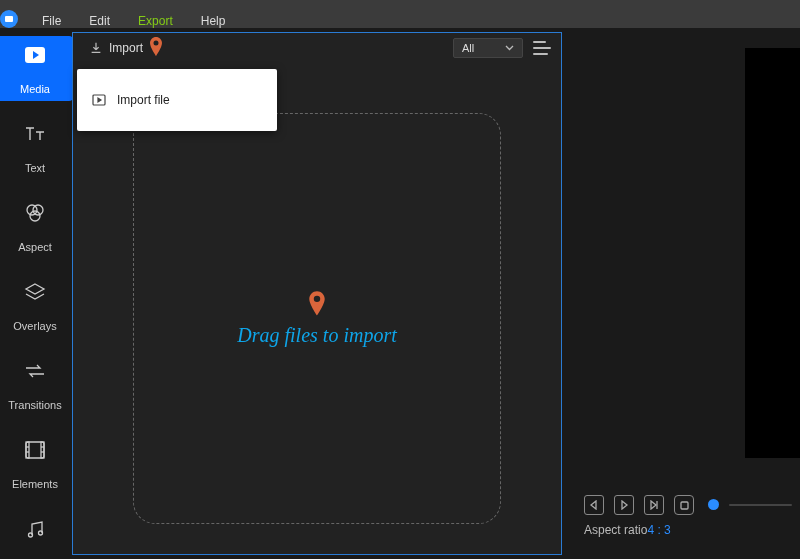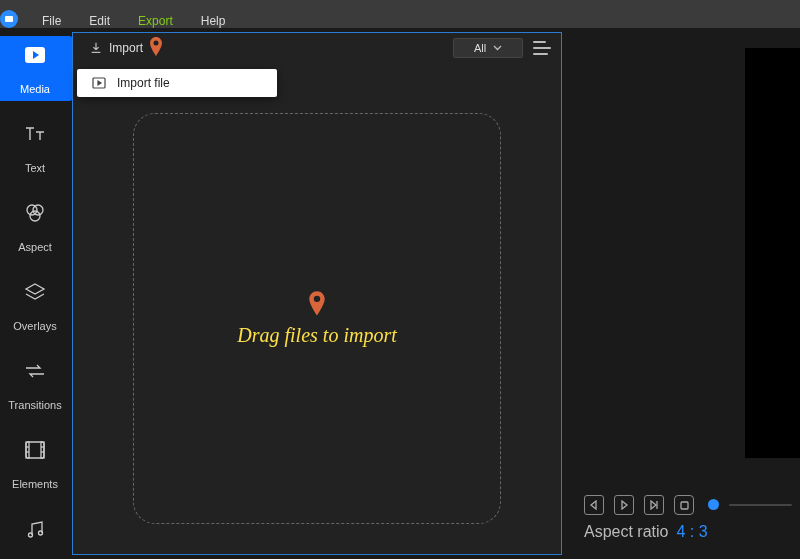--- a/index.html
+++ b/index.html
@@ -13,42 +13,42 @@
   .sidebar { width:70px; background:#1a1a1a; display:flex; flex-direction:column; align-items:center; padding-top:8px; gap:14px; }
   .side-item { width:76px; display:flex; flex-direction:column; align-items:center; gap:16px; color:#ccc; font-size:11px; padding:7px 0 6px; border-radius:4px; cursor:pointer; }
   .side-item.active { background:#0a6cff; color:#fff; }
   .side-item .ic { width:24px; height:24px; display:flex; align-items:center; justify-content:center; }
   .center { border:1px solid #2a7bd4; margin:4px 4px 4px 2px; width:490px; background:#222; position:relative; }
   .center-top { height:30px; display:flex; align-items:center; padding:0 10px; }
   .import-btn { display:flex; align-items:center; gap:6px; color:#ddd; cursor:pointer; padding:4px 6px; }
   .import-btn .arrow { width:14px; height:14px; }
   .pin { color:#d9653b; }
   .spacer { flex:1; }
-  .filter-dd { width:70px; height:20px; background:#333; border:1px solid #444; display:flex; align-items:center; justify-content:space-between; padding:0 20px; font-size:11px; color:#ddd; cursor:pointer; border-radius:2px; }
+  .filter-dd { width:70px; height:20px; background:#333; border:1px solid #444; display:flex; align-items:center; justify-content:space-between; padding:0 8px; font-size:11px; color:#ddd; cursor:pointer; border-radius:2px; }
   .hamb { margin-left:10px; width:18px; height:14px; display:flex; flex-direction:column; justify-content:space-between; cursor:pointer; }
   .hamb div { height:2px; background:#bbb; border-radius:1px; }
   .hamb div:nth-child(1){width:70%}
   .hamb div:nth-child(2){width:100%}
   .hamb div:nth-child(3){width:85%}
-  .dropdown { position:absolute; top:36px; left:4px; width:200px; background:#fff; color:#222; border-radius:2px; box-shadow:0 2px 8px rgba(0,0,0,.5); padding:0 0; z-index:5; }
+  .dropdown { position:absolute; top:36px; left:4px; width:200px; background:#fff; color:#222; border-radius:2px; box-shadow:0 2px 8px rgba(0,0,0,.5); padding:17px 0; z-index:5; }
   .dd-item { display:flex; align-items:center; gap:10px; padding:6px 14px; font-size:12px; cursor:pointer; }
   .dd-item .dic { width:16px; height:16px; display:flex; align-items:center; justify-content:center; }
   .dropzone { position:absolute; left:60px; right:60px; top:80px; bottom:30px; border:1.5px dashed #666; border-radius:22px; display:flex; flex-direction:column; align-items:center; justify-content:center; }
-  .dz-text { color:#fde047; font-style:italic; font-size:20px; font-family: Georgia, serif; margin-top:2px; }
+  .dz-text { color:#0ea5e9; font-style:italic; font-size:20px; font-family: Georgia, serif; margin-top:2px; }
   .pin-big { margin-bottom:2px; }
   .right { flex:1; display:flex; flex-direction:column; background:#1a1a1a; }
   .preview { flex:1; display:flex; align-items:stretch; justify-content:flex-end; padding-top:20px; }
   .preview-inner { width:55px; background:#000; height:410px; }
   .controls { height:70px; display:flex; flex-direction:column; justify-content:flex-start; padding:6px 8px 0 18px; gap:8px; }
   .ctrl-row { display:flex; align-items:center; gap:10px; }
   .ctl-btn { width:20px; height:20px; border:1.5px solid #888; border-radius:3px; display:flex; align-items:center; justify-content:center; cursor:pointer; color:#aaa; }
   .ctl-btn.round { border-radius:4px; }
   .slider-dot { width:11px; height:11px; border-radius:50%; background:#2a8cff; margin-left:4px; position:relative; top:-1px; }
   .slider-line { flex:1; height:2px; background:#444; border-radius:1px; }
-  .aspect-row { display:flex; align-items:center; gap:8px; font-size:16px; color:#bbb; }
+  .aspect-row { display:flex; align-items:center; gap:0; font-size:12px; color:#bbb; }
   .aspect-val { color:#2a8cff; }
 </style>
 </head>
 <body>
 
 <div class="menubar">
   <div class="app-icon">
     <svg viewBox="0 0 10 10">
         <rect x="1" y="2" width="8" height="6" fill="#fff" rx="1"></rect>
       </svg>

